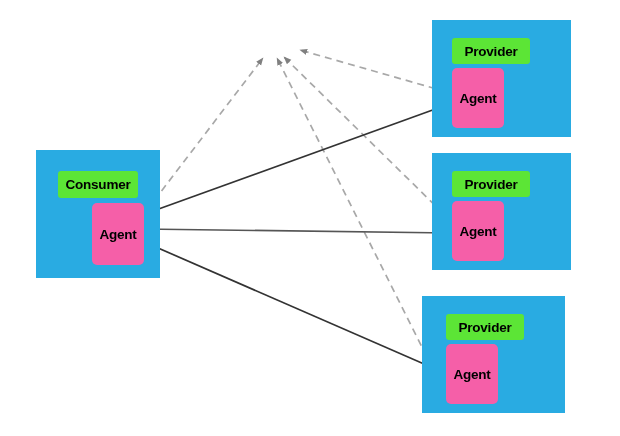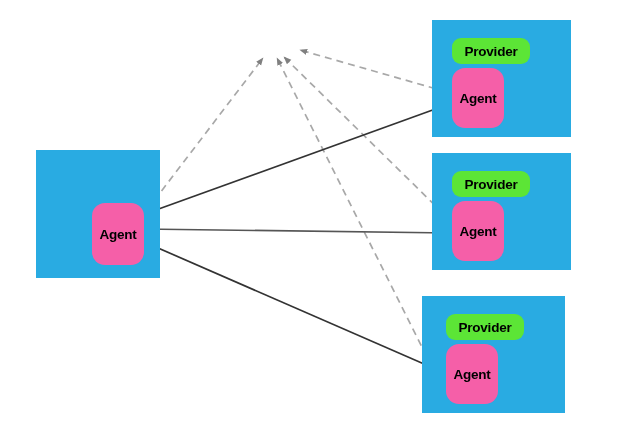--- a/index.html
+++ b/index.html
@@ -38,26 +38,26 @@
     display: flex;
     align-items: center;
     justify-content: center;
     font-weight: bold;
     color: #000000;
     letter-spacing: -0.2px;
     white-space: nowrap;
   }
   .pill-service {
     background: #5CE536;
-    border-radius: 9px;
+    border-radius: 3px;
     font-size: 13.5px;
   }
   .pill-agent {
     background: #F55FA8;
-    border-radius: 13px;
+    border-radius: 5px;
     font-size: 13.5px;
     text-align: center;
   }
   .registry-node {
     position: absolute;
     background: #F2B134;
     border-radius: 50%;
     display: flex;
     align-items: center;
     justify-content: center;
@@ -139,20 +139,23 @@
     </g>
 
     <g>
       <path d="M503,376 C518,374 518,354 506,344" fill="none" stroke="#1a2340" stroke-width="1.9" marker-end="url(#ah-curve)"></path>
       <path d="M510,348 C522,360 520,375 506,376" fill="none" stroke="#1a2340" stroke-width="1.9" marker-end="url(#ah-curve)"></path>
     </g>
   </svg>
 
 
   <div class="node-box service-group" style="left:36px; top:150px; width:124px; height:128px;">
+    <div class="pill pill-service" style="left:22px; top:21px; width:80px; height:27px;">
+      <span>Consumer</span>
+    </div>
     <div class="pill pill-agent" style="left:56px; top:53px; width:52px; height:62px;">
       <span>Agent</span>
     </div>
   </div>
 
   <div class="node-box service-group" style="left:432px; top:20px; width:139px; height:117px;">
     <div class="pill pill-service" style="left:20px; top:18px; width:78px; height:26px;">
       <span>Provider</span>
     </div>
     <div class="pill pill-agent" style="left:20px; top:48px; width:52px; height:60px;">

